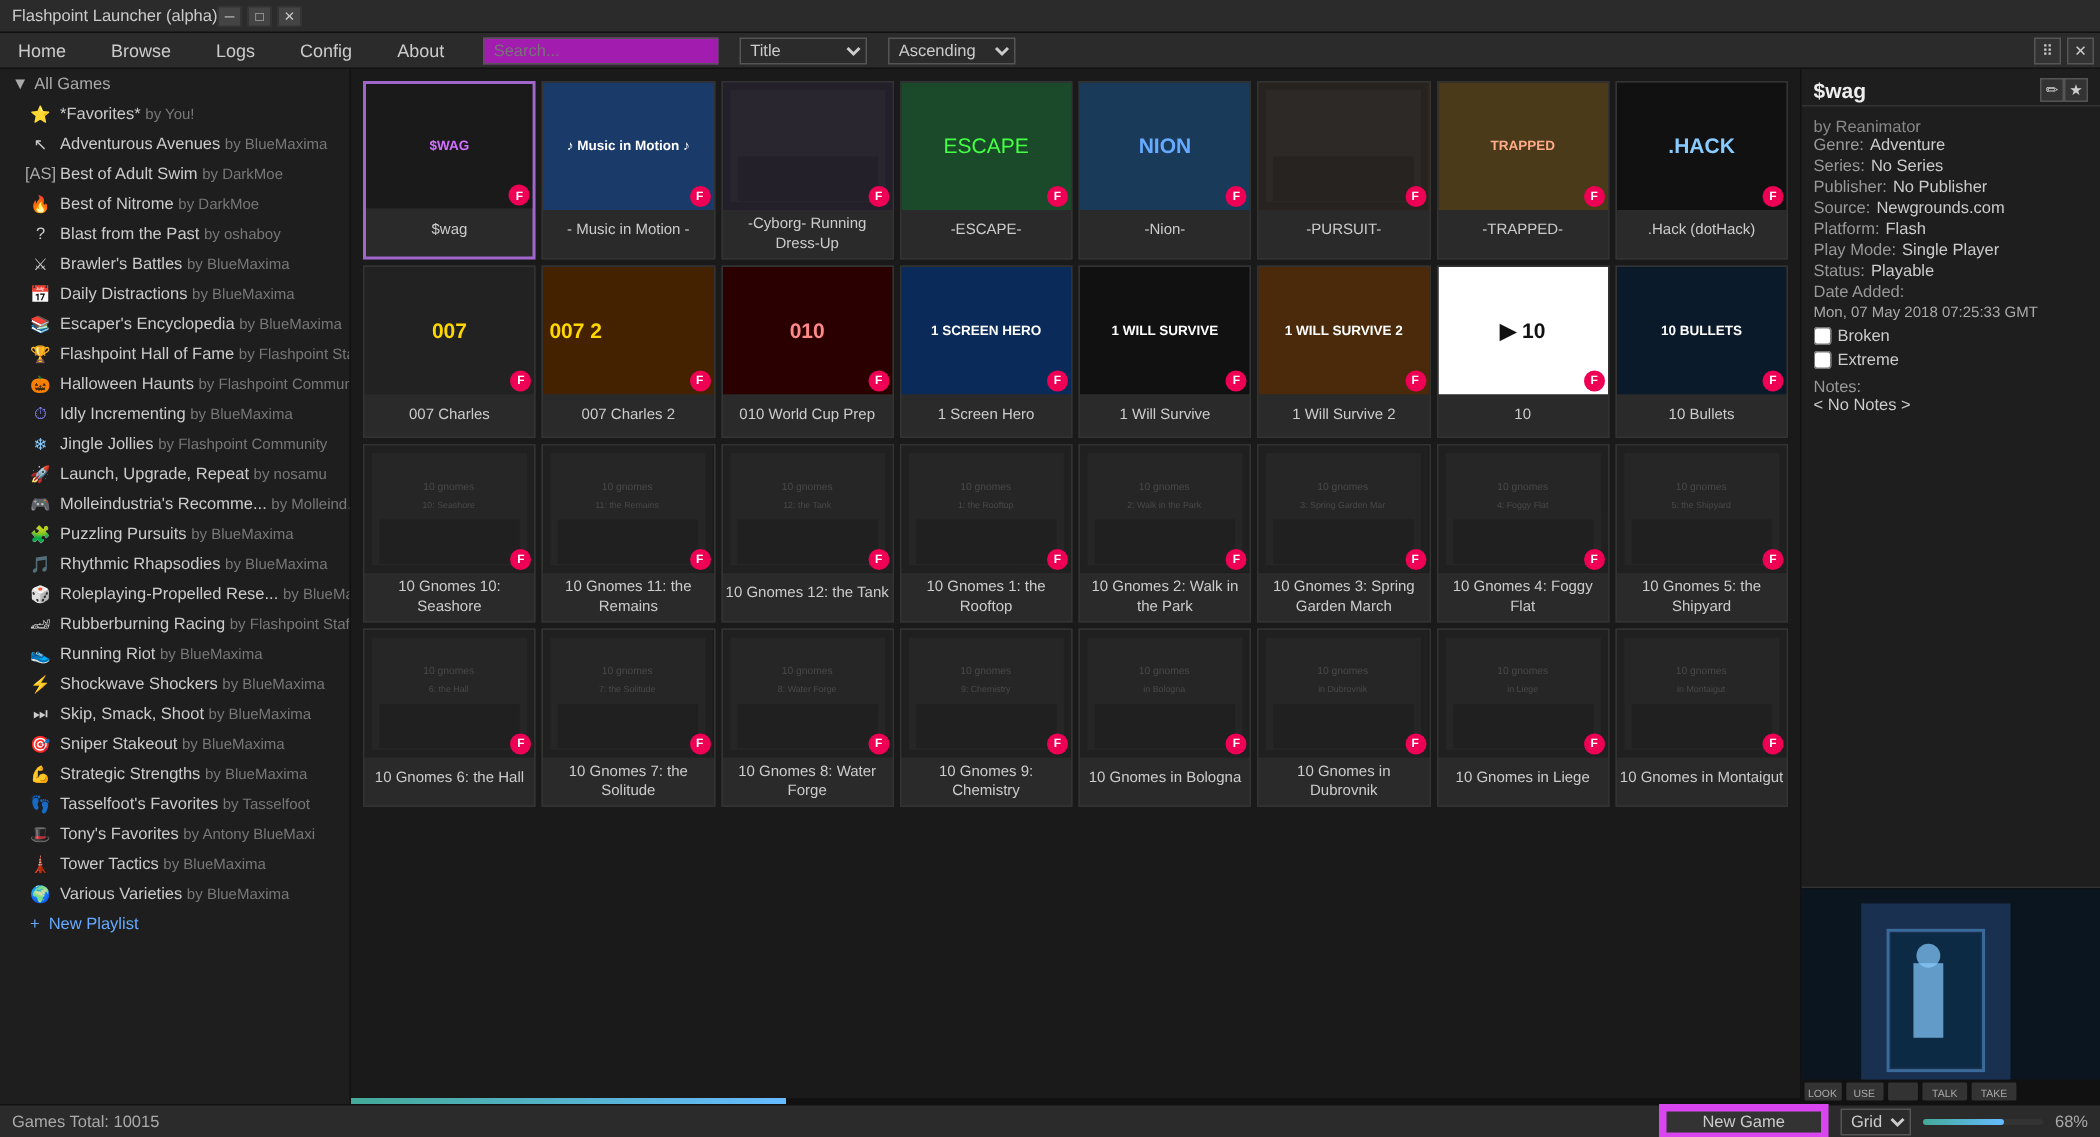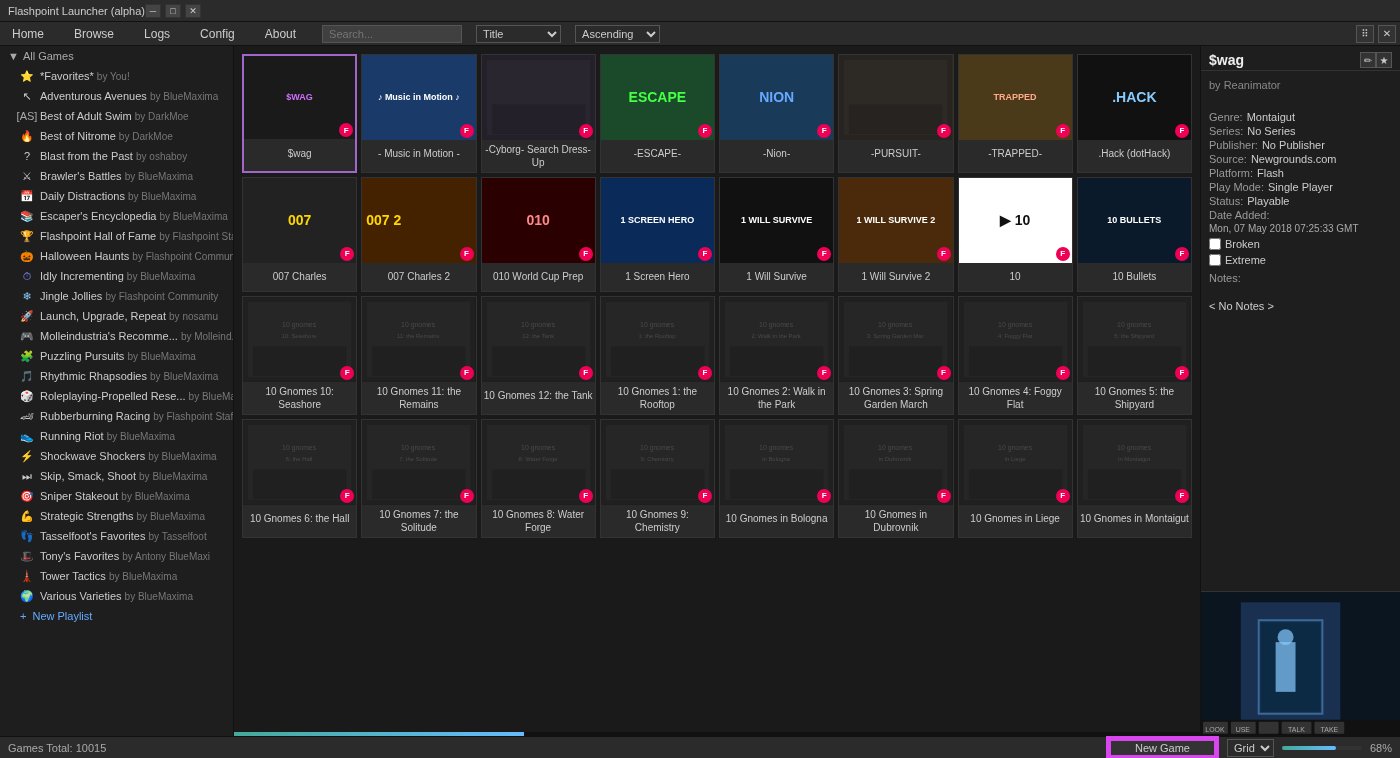--- a/index.html
+++ b/index.html
@@ -6,21 +6,21 @@
     body { background: #1a1a1a; color: #ccc; font-family: 'Segoe UI', Arial, sans-serif; font-size: 12px; overflow: hidden; width: 1400px; height: 758px; display: flex; flex-direction: column; }
 
     
     #titlebar { background: #2b2b2b; height: 22px; display: flex; align-items: center; padding: 0 8px; font-size: 11px; color: #ccc; user-select: none; border-bottom: 1px solid #111; }
     #titlebar-controls { display: flex; gap: 4px; }
     .titlebar-btn { width: 16px; height: 14px; background: #444; border: 1px solid #333; cursor: pointer; display: flex; align-items: center; justify-content: center; font-size: 9px; color: #ccc; }
 
     
     #menubar { background: #2b2b2b; height: 24px; display: flex; align-items: center; padding: 0 4px; border-bottom: 1px solid #111; gap: 14px; }
     .menu-item { padding: 2px 8px; font-size: 12px; cursor: pointer; color: #ccc; border-radius: 2px; }
-    #search-input { width: 140px; height: 18px; background: #404040; border: 1px solid #555; color: #ccc; padding: 0 6px; font-size: 11px; margin-left: 4px; }
+    #search-input { width: 157px; height: 18px; background: #a21caf; border: 1px solid #555; color: #ccc; padding: 0 6px; font-size: 11px; margin-left: 4px; }
     .toolbar-select { height: 18px; background: #2b2b2b; border: 1px solid #555; color: #ccc; font-size: 11px; padding: 0 2px; cursor: pointer; }
     #toolbar-right { margin-left: auto; display: flex; align-items: center; gap: 4px; }
     .toolbar-icon-btn { width: 18px; height: 18px; background: #333; border: 1px solid #555; cursor: pointer; display: flex; align-items: center; justify-content: center; font-size: 10px; color: #ccc; }
 
     
     #main { display: flex; flex: 1; overflow: hidden; }
 
     
     #sidebar { width: 234px; background: #1e1e1e; border-right: 1px solid #111; display: flex; flex-direction: column; overflow-y: auto; flex-shrink: 0; }
     .sidebar-section-header { padding: 4px 8px; font-size: 11px; color: #aaa; cursor: pointer; display: flex; align-items: center; gap: 4px; }
@@ -42,21 +42,21 @@
 
     
     #right-panel { width: 200px; background: #1e1e1e; border-left: 1px solid #111; display: flex; flex-direction: column; overflow: hidden; flex-shrink: 0; }
     #game-info { padding: 8px; flex: 1; overflow-y: auto; }
     .info-row { font-size: 11px; color: #ccc; margin-bottom: 2px; display: flex; gap: 4px; }
     .info-label { color: #999; }
     .info-action-btn { width: 16px; height: 16px; background: #333; border: 1px solid #555; cursor: pointer; display: flex; align-items: center; justify-content: center; font-size: 10px; color: #ccc; }
     .checkbox-row { display: flex; align-items: center; gap: 4px; font-size: 11px; color: #ccc; margin-top: 4px; }
     input[type=checkbox] { width: 12px; height: 12px; }
     .notes-section { margin-top: 6px; }
-    .notes-label { font-size: 11px; color: #999; margin-bottom: 16px; }
+    .notes-label { font-size: 11px; color: #999; margin-bottom: 0; }
     .notes-text { font-size: 11px; color: #ccc; }
     #game-preview { height: 145px; background: #111; border-top: 1px solid #333; overflow: hidden; position: relative; display: flex; align-items: center; justify-content: center; }
 
     
     #statusbar { height: 22px; background: #2b2b2b; border-top: 1px solid #111; display: flex; align-items: center; padding: 0 8px; font-size: 11px; color: #aaa; }
     #statusbar-right { margin-left: auto; display: flex; align-items: center; gap: 8px; }
     .progress-bar { width: 80px; height: 4px; background: #333; position: relative; border-radius: 2px; }
     .progress-bar-fill { height: 100%; border-radius: 2px; background: linear-gradient(90deg, #4a9, #6bf); }
     .statusbar-btn { padding: 1px 24px; background: #333; border: 5px solid #d946ef; color: #ccc; font-size: 11px; cursor: pointer; }
 
@@ -264,26 +264,26 @@
       <div style="width:100%;height:100%;background:#2a1a4a;display:flex;align-items:center;justify-content:center;">
       <svg width="100%" height="100%" viewBox="0 0 115 86" style="opacity:0.8;">
         <rect width="115" height="86" fill="#222"></rect>
         <rect x="5" y="5" width="105" height="76" fill="#2a2a2a"></rect>
 
         <rect x="10" y="50" width="95" height="30" fill="#1a1a1a" opacity="0.5"></rect>
       </svg>
     </div>
       <div class="flash-badge">F</div>
     </div>
-    <div class="game-title">-Cyborg- Search Dress-Up</div>
+    <div class="game-title">-Cyborg- Running Dress-Up</div>
   </div>
         <div class="game-card">
     <div class="game-thumb">
       <div style="width:100%;height:100%;background:#1a4a2a;display:flex;align-items:center;justify-content:center;padding:4px;">
-      <span style="color:#4f4;font-size:14px;font-weight:bold;text-align:center;line-height:1.2;">ESCAPE</span>
+      <span style="color:#4f4;font-size:14px;font-weight:normal;text-align:center;line-height:1.2;">ESCAPE</span>
     </div>
       <div class="flash-badge">F</div>
     </div>
     <div class="game-title">-ESCAPE-</div>
   </div>
         <div class="game-card">
     <div class="game-thumb">
       <div style="width:100%;height:100%;background:#1a3a5a;display:flex;align-items:center;justify-content:center;padding:4px;">
       <span style="color:#6af;font-size:14px;font-weight:bold;text-align:center;line-height:1.2;">NION</span>
     </div>
@@ -642,24 +642,24 @@
     </div>
   </div>
 
   <div id="right-panel">
     <div style="display:flex;align-items:center;padding:6px 8px 2px 8px;border-bottom:1px solid #333;">
       <div style="flex:1;font-size:14px;font-weight:bold;color:#eee;">$wag</div>
       <div class="info-action-btn">✏</div>
       <div class="info-action-btn">★</div>
     </div>
     <div id="game-info">
-      <div style="font-size:11px;color:#888;margin-bottom:20px;">by Reanimator</div>
+      <div style="font-size:11px;color:#888;margin-bottom:0;">by Reanimator</div>
       <div class="info-row">
         <span class="info-label">Genre:</span>
-        <span>Montaigut</span>
+        <span>Adventure</span>
       </div>
       <div class="info-row">
         <span class="info-label">Series:</span>
         <span>No Series</span>
       </div>
       <div class="info-row">
         <span class="info-label">Publisher:</span>
         <span>No Publisher</span>
       </div>
       <div class="info-row">

